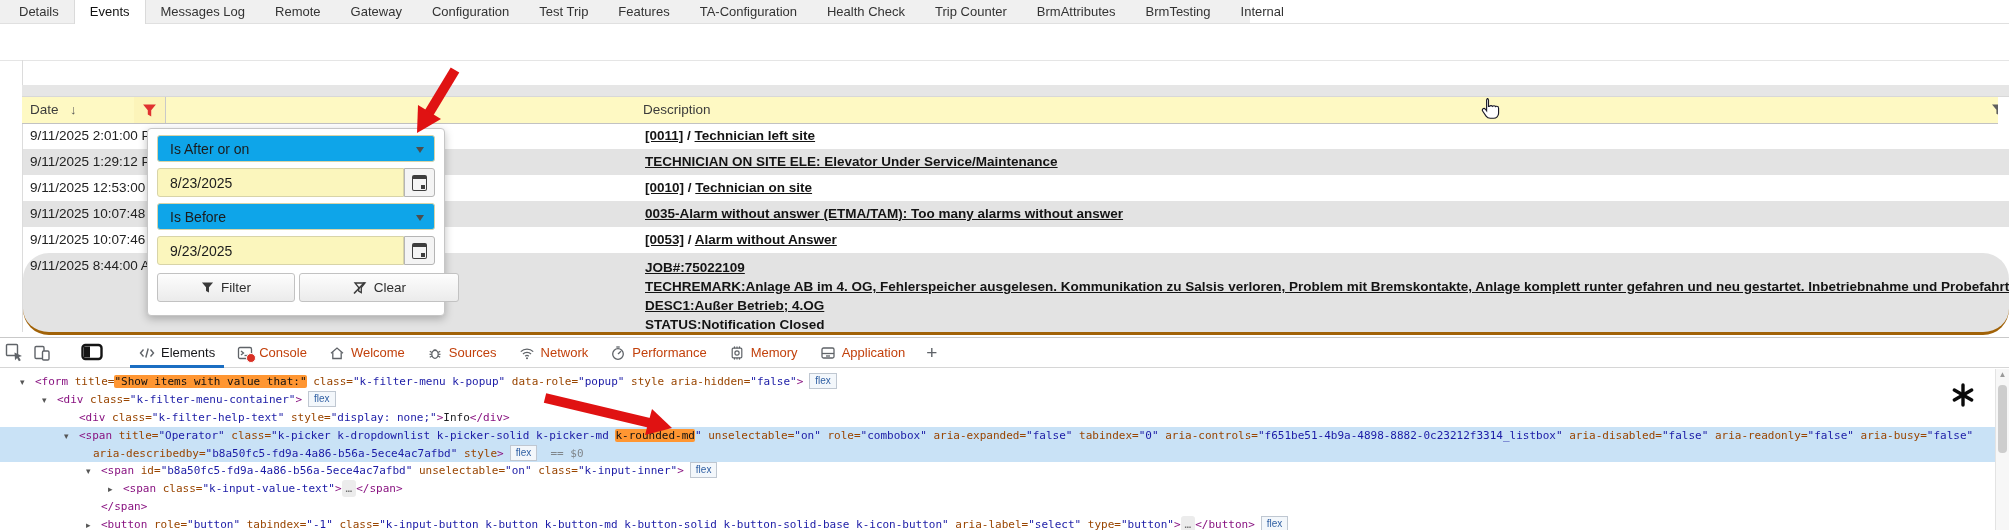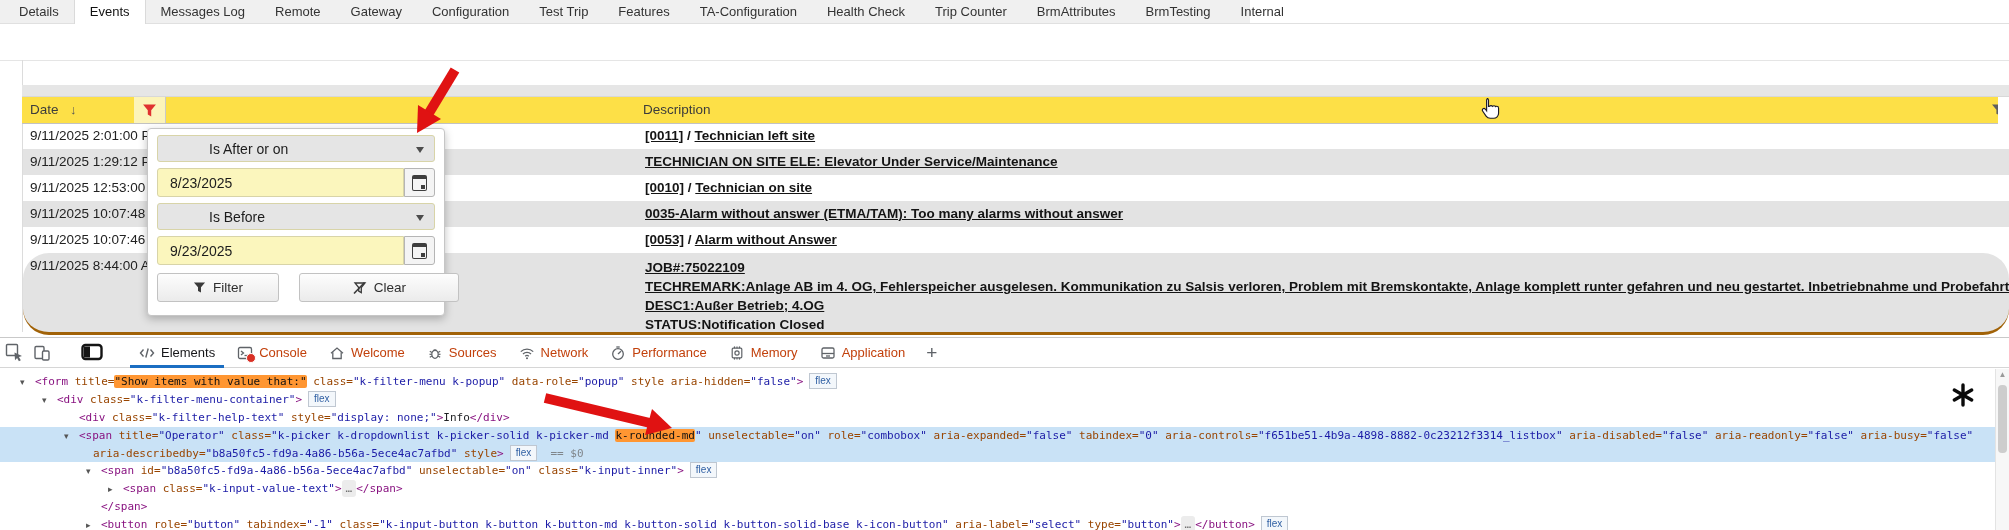--- a/index.html
+++ b/index.html
@@ -10,21 +10,21 @@
   .tabstrip{position:absolute;left:0;top:0;width:2009px;height:23px;border-bottom:1px solid #e0e0e0;background:#fff;}
   .tabstrip-bg{position:absolute;left:0;top:0;width:1250px;height:23px;background:#f0f0f0;}
   .tabs{position:absolute;left:4px;top:0;height:23px;display:flex;}
   .tab{height:35px;line-height:23px;padding:0 15px;font-size:13px;color:#333;white-space:nowrap;cursor:default;}
   .tab.active{background:#fff;color:#111;border-left:1px solid #dadada;border-right:1px solid #dadada;height:24px;}
 
   
   .grid-top-line{position:absolute;left:0;top:60px;width:2009px;border-top:1px solid #e5e5e5;}
   .grid-left-line{position:absolute;left:22px;top:60px;height:272px;border-left:1px solid #dcdcdc;}
   .grid-header-band{position:absolute;left:22px;top:85px;right:0;height:11px;background:#e6e6e6;border-bottom:1px solid #d8d8d8;}
-  .grid-header-row{position:absolute;left:22px;top:97px;right:11px;height:26px;background:#fde047;border-bottom:1px solid #c2c2c2;overflow:hidden;}
+  .grid-header-row{position:absolute;left:22px;top:97px;right:11px;height:26px;background:#fef9c3;border-bottom:1px solid #c2c2c2;overflow:hidden;}
   .hcell{position:absolute;top:0;height:100%;font-size:13.5px;color:#3c3c3c;}
   .hc-date{left:0;width:143px;border-right:1px solid #c9c9c9;}
   .hc-type{left:143px;width:455px;border-right:1px solid #c9c9c9;}
   .hc-desc{left:598px;right:0;}
   .hlabel{position:absolute;left:8px;top:0;line-height:26px;}
   .hc-desc .hlabel{left:23px;}
   .sort-arrow{position:absolute;left:48px;top:0;line-height:26px;font-size:13px;color:#555;}
   .funnel-box{position:absolute;right:0;top:0;width:31px;height:100%;background:#fcf4ba;display:flex;align-items:center;justify-content:center;}
   .funnel-plain{position:absolute;right:8px;top:6px;}
   .funnel-edge{position:absolute;right:-7px;top:6px;}
@@ -39,37 +39,37 @@
   .cell-desc{position:absolute;left:622px;right:0;top:0;line-height:26px;font-size:13.5px;font-weight:700;
              color:#141414;white-space:nowrap;overflow:hidden;}
   .cell-desc-multi{position:absolute;left:622px;right:0;top:5px;line-height:19px;font-size:13.5px;font-weight:700;
              color:#141414;white-space:nowrap;overflow:hidden;}
   .useg{text-decoration:underline;}
   .desc-line{white-space:nowrap;overflow:hidden;}
 
   
   .popup{position:absolute;left:147px;top:128px;width:296px;height:186px;background:#fff;
          border:1px solid #c6c6c6;border-radius:4px;box-shadow:0 3px 8px rgba(0,0,0,.25);z-index:20;}
-  .yfield{position:absolute;left:9px;width:278px;height:27px;background:#e5e5e5;border:1px solid #d8d4a8;
-          border-radius:3px;font-size:14px;color:#1c1c1c;line-height:27px;box-sizing:border-box;padding-left:39px;}
+  .yfield{position:absolute;left:9px;width:278px;height:27px;background:#0ea5e9;border:1px solid #d8d4a8;
+          border-radius:3px;font-size:14px;color:#1c1c1c;line-height:27px;box-sizing:border-box;}
   .yfield .txt{padding-left:12px;}
   .combo-arrow{position:absolute;right:10px;top:11px;width:0;height:0;
                border-left:4.5px solid transparent;border-right:4.5px solid transparent;border-top:6px solid #4d4d4d;}
   .datewrap{position:absolute;left:9px;width:278px;height:29px;}
   .dateinput{position:absolute;left:0;top:0;width:247px;height:29px;background:#fbf6bd;border:1px solid #d8d4a8;
              border-radius:3px 0 0 3px;font-size:14px;color:#1c1c1c;line-height:29px;box-sizing:border-box;}
   .dateinput .txt{padding-left:12px;}
   .calbtn{position:absolute;right:0;top:0;width:31px;height:29px;background:#f4f4f4;border:1px solid #b5b5b5;
           border-radius:0 3px 3px 0;box-sizing:border-box;display:flex;align-items:center;justify-content:center;}
   .cal{width:13px;height:11px;border:1.5px solid #3e3e3e;border-top-width:4px;border-radius:2px;position:relative;}
   .cal::after{content:"";position:absolute;right:1px;bottom:1px;width:4px;height:4px;background:#3e3e3e;}
   .pbtn{position:absolute;top:144px;height:29px;background:linear-gradient(#fdfdfd,#ebebeb);border:1px solid #c2c2c2;
         border-radius:3px;box-sizing:border-box;display:flex;align-items:center;justify-content:center;gap:7px;
         font-size:13.5px;color:#2e2e2e;cursor:default;}
-  .pbtn.filter{left:9px;width:122px;}
+  .pbtn.filter{left:9px;width:138px;}
   .pbtn.clear{left:151px;width:160px;}
 
   
   .devtools{position:absolute;left:0;top:337px;width:2009px;height:193px;background:#fff;border-top:1px solid #c9c9c9;box-sizing:border-box;}
   .dt-toolbar{position:absolute;left:0;top:0;width:100%;height:30px;border-bottom:1px solid #d6d6d6;display:flex;align-items:center;box-sizing:border-box;}
   .dt-iconbtn{width:28px;height:28px;display:flex;align-items:center;justify-content:center;}
   .dt-gap{width:22px;}
   .dt-tab{height:30px;display:flex;align-items:center;gap:6px;padding:0 11px;font-size:13px;color:#c2410c;position:relative;white-space:nowrap;}
   .dt-tab .lbl{line-height:30px;}
   .dt-tab.active{color:#17171a;}

